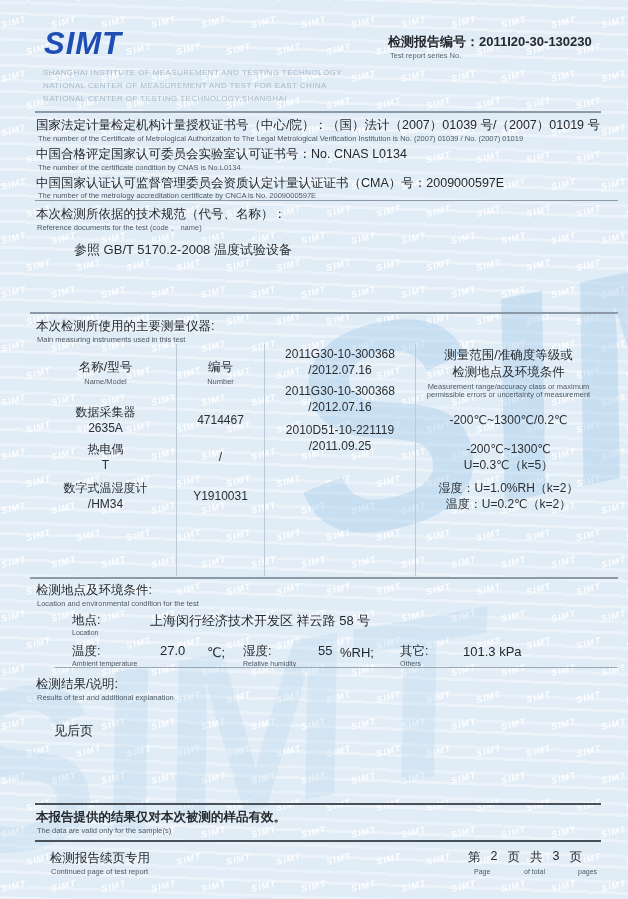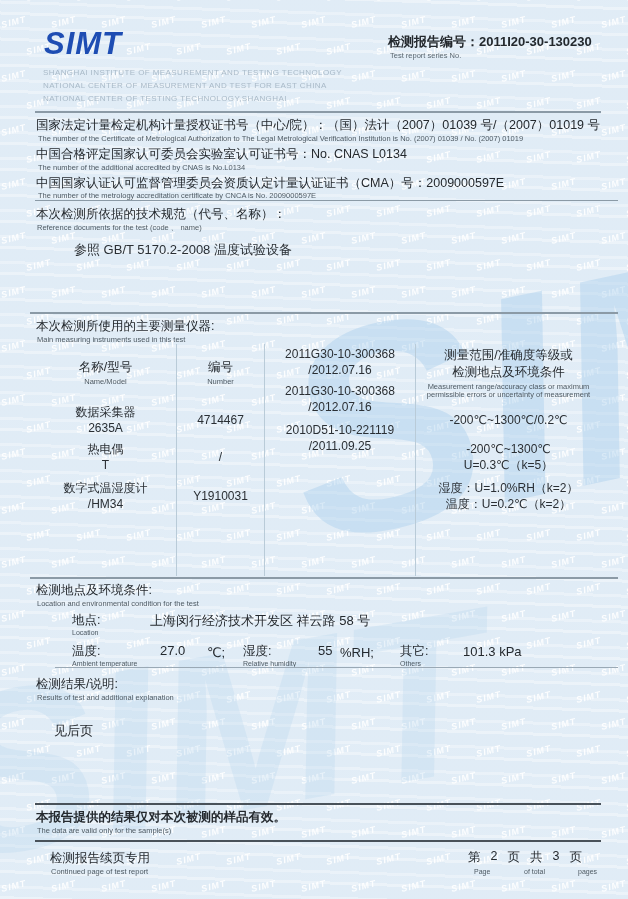--- a/index.html
+++ b/index.html
@@ -545,21 +545,21 @@
     </div>
     <div class="abs repno">
       <span>检测报告编号：</span><span>2011I20-30-130230</span>
     </div>
     <div class="abs repno-en">Test report series No.</div>
     <div class="rule" style="left:35px;top:111px;width:566px;height:2px;"></div>
 
     <div class="abs zh-line" style="left:36px;top:117px;">国家法定计量检定机构计量授权证书号（中心/院）：（国）法计（2007）01039 号/（2007）01019 号</div>
     <div class="abs en-sub" style="left:38px;top:134px;text-align:center;">The number of the Certificate of Metrological Authorization to The Legal Metrological Verification Institution is No. (2007) 01039 / No. (2007) 01019</div>
     <div class="abs zh-line" style="left:36px;top:146px;">中国合格评定国家认可委员会实验室认可证书号：No. CNAS L0134</div>
-    <div class="abs en-sub" style="left:38px;top:163px;">The number of the additional accredited by CNAS is No.L0134</div>
+    <div class="abs en-sub" style="left:38px;top:163px;">The number of the certificate condition by CNAS is No.L0134</div>
     <div class="abs zh-line" style="left:36px;top:175px;">中国国家认证认可监督管理委员会资质认定计量认证证书（CMA）号：2009000597E</div>
     <div class="abs en-sub" style="left:38px;top:191px;">The number of the metrology accreditation certificate by CNCA is No. 2009000597E</div>
     <div class="rule" style="left:35px;top:200px;width:583px;"></div>
 
     <div class="abs sec-title" style="left:36px;top:206px;">本次检测所依据的技术规范（代号、名称）：</div>
     <div class="abs en-sub" style="left:37px;top:223px;">Reference documents for the test (code 、 name)</div>
     <div class="abs ref-val">参照 GB/T 5170.2-2008  温度试验设备</div>
     <div class="rule" style="left:30px;top:312px;width:588px;height:2px;"></div>
 
     <div class="abs sec-title" style="left:36px;top:318px;">本次检测所使用的主要测量仪器:</div>

